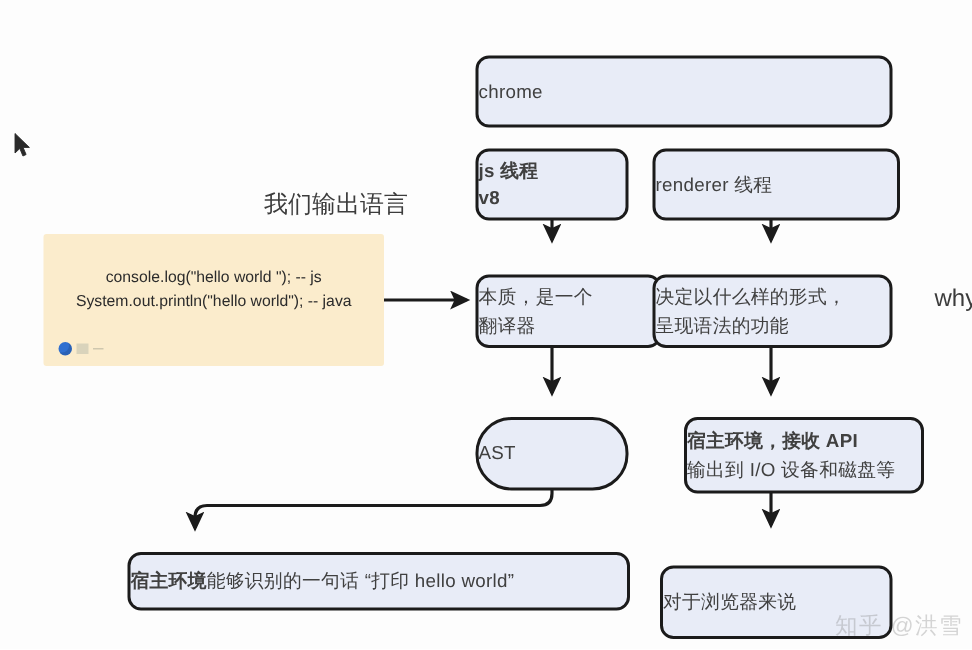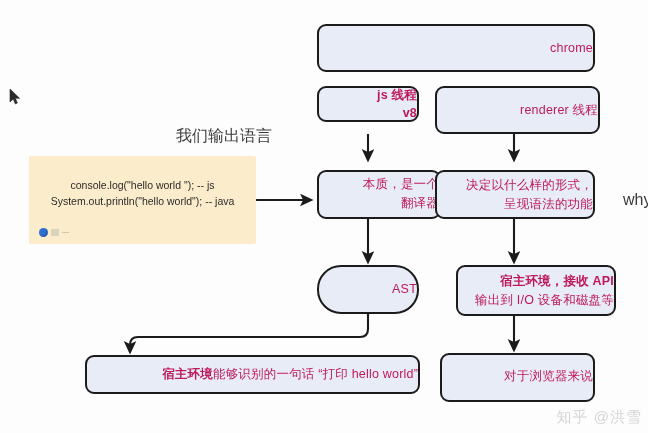--- a/index.html
+++ b/index.html
@@ -21,27 +21,28 @@
 
   
   .node {
     position: absolute;
     box-sizing: border-box;
     background: #e8ecf7;
     border: 2px solid #1b1b1b;
     border-radius: 9px;
     display: flex;
     flex-direction: column;
-    align-items: flex-end;
+    align-items: flex-start;
     justify-content: center;
     text-align: center;
-    color: #be185d;
+    color: #404040;
     font-size: 12.5px;
     line-height: 1.45;
     letter-spacing: .2px;
+    margin-top: 13px;
   }
   .node .line { display: block; white-space: nowrap; }
   .node .bold { font-weight: 700; }
 
   
   .code-card {
     position: absolute;
     box-sizing: border-box;
     background: #fbeccc;
     border: none;
@@ -141,30 +142,30 @@
       <path d="M514,316 L514,350"></path>
 
       <path d="M368,314 L368,329 Q368,337 360,337 L138,337 Q130,337 130,345 L130,352"></path>
     </g>
   </svg>
 
   <div class="node" style="left:317px; top:24px; width:278px; height:48px;">
     <span class="line">chrome</span>
   </div>
 
-  <div class="node" style="left:317px; top:86px; width:102px; height:36px;">
+  <div class="node" style="left:317px; top:86px; width:102px; height:48px;">
     <span class="line bold">js 线程</span>
     <span class="line bold">v8</span>
   </div>
 
   <div class="node" style="left:435px; top:86px; width:165px; height:48px;">
     <span class="line">renderer 线程</span>
   </div>
 
-  <div class="node" style="left:317px; top:170px; width:124px; height:49px;font-family:Liberation Mono, monospace;">
+  <div class="node" style="left:317px; top:170px; width:124px; height:49px;">
     <span class="line">本质，是一个</span>
     <span class="line">翻译器</span>
   </div>
 
   <div class="node" style="left:435px; top:170px; width:160px; height:49px;">
     <span class="line">决定以什么样的形式，</span>
     <span class="line">呈现语法的功能</span>
   </div>
 
   <div class="node" style="left:317px; top:265px; width:102px; height:49px;border-radius:24px;">
@@ -175,21 +176,21 @@
     <span class="line bold">宿主环境，接收 API</span>
     <span class="line">输出到 I/O 设备和磁盘等</span>
   </div>
 
   <div class="node" style="left:85px; top:355px; width:335px; height:39px;">
     <span class="line">
       <b>宿主环境</b><span>能够识别的一句话 “打印 hello world”</span>
     </span>
   </div>
 
-  <div class="node" style="left:440px; top:353px; width:155px; height:49px;font-family:Liberation Mono, monospace;">
+  <div class="node" style="left:440px; top:364px; width:155px; height:49px;">
     <span class="line">对于浏览器来说</span>
   </div>
 
   <div class="code-card" style="left:29px; top:156px; width:227px; height:88px;">
     <span class="line">console.log("hello world ");  -- js</span>
     <span class="line">System.out.println("hello world");  -- java</span>
     <span class="card-badge">
       <span class="dot"></span>
         <span class="chip"></span>
         <span class="tail"></span>

